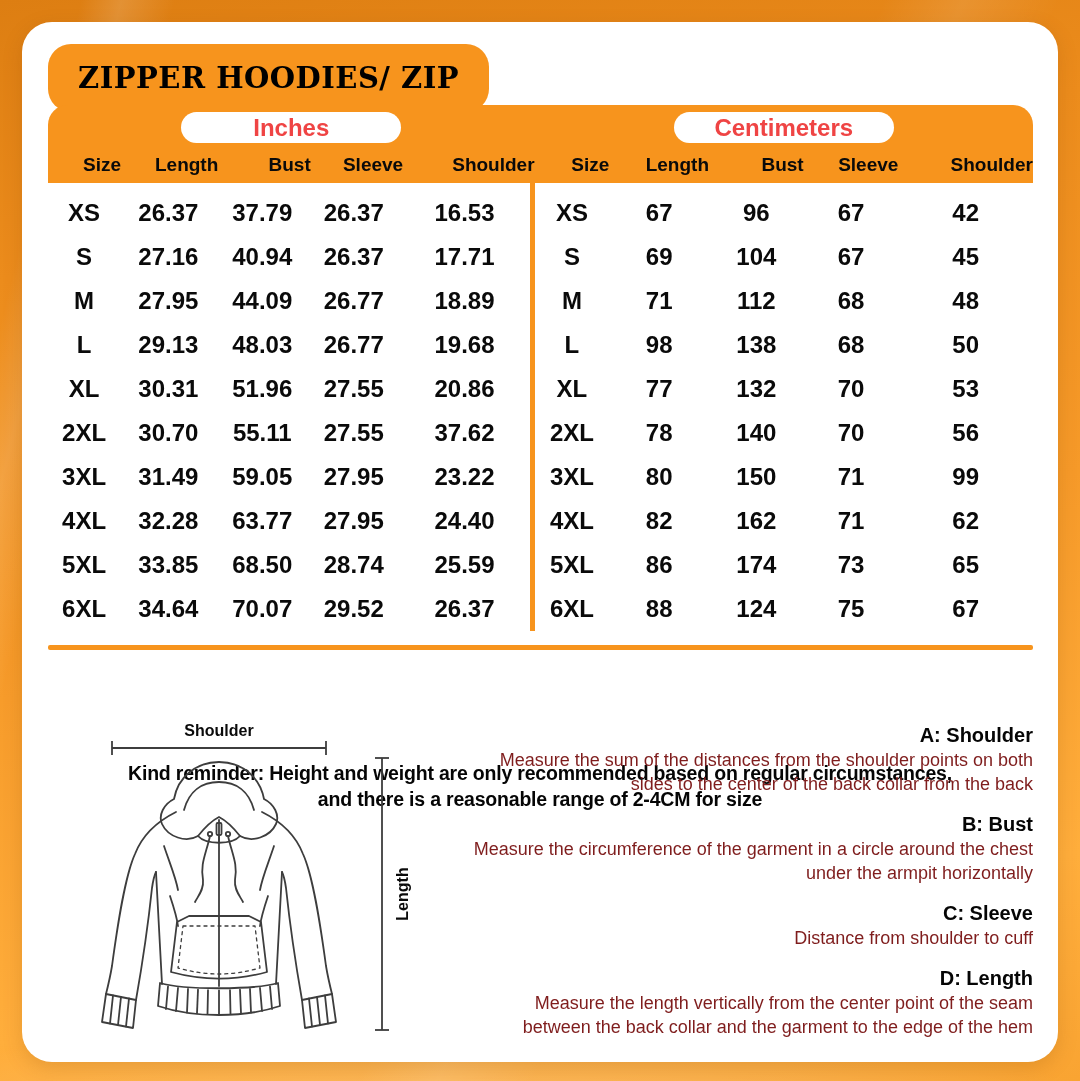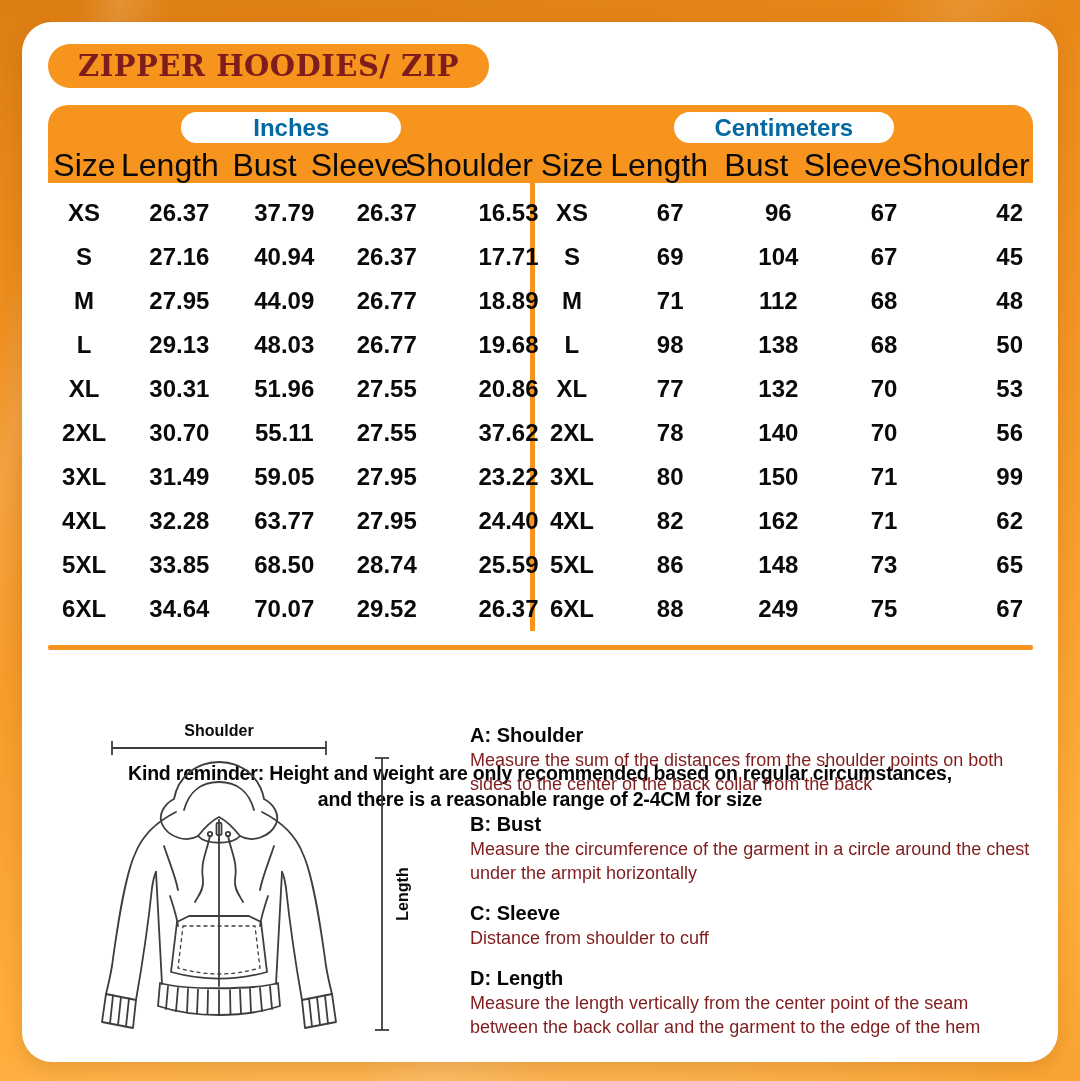--- a/index.html
+++ b/index.html
@@ -11,53 +11,53 @@
       linear-gradient(104deg, rgba(255,255,255,0) 6%, rgba(255,255,255,0.14) 9%, rgba(255,255,255,0) 13%),
       linear-gradient(116deg, rgba(255,255,255,0) 55%, rgba(255,255,255,0.10) 60%, rgba(255,255,255,0) 66%),
       linear-gradient(170deg, #dd7e12 0%, #ec8c1c 22%, #f69a29 52%, #ffae3c 82%, #f9a432 100%);
   }
   .card{
     position:absolute;left:22px;top:22px;width:1036px;height:1040px;
     background:#ffffff;border-radius:30px;box-shadow:0 6px 20px rgba(120,60,0,0.18);
   }
   .title-badge{
     position:absolute;left:26px;top:22px;height:44px;line-height:45px;
-    background:#F7941D;color:#7f1d1d;border-radius:23px;padding:0 30px;
+    background:#F7941D;color:#000000;border-radius:23px;padding:12px 30px;
     font-family:"DejaVu Serif",serif;font-weight:bold;font-size:29px;letter-spacing:0.5px;
   }
   
   .chart{position:absolute;left:26px;top:83px;width:985px;}
   .chart-header{
     background:#F7941D;border-radius:20px 20px 0 0;height:78px;display:flex;
   }
   .chart-header .half{position:relative;}
   .half.l{width:49.4%;}
   .half.r{width:50.6%;}
   .unit-pill{
     margin:7px auto 4px;background:#fff;border-radius:16px;height:31px;width:220px;
-    text-align:center;font-weight:bold;font-size:24px;line-height:31px;color:#0369a1;
+    text-align:center;font-weight:bold;font-size:24px;line-height:31px;color:#ef4444;
   }
   .cols{display:grid;height:36px;align-items:center;}
   .grid5{grid-template-columns:15% 20% 19% 19% 27%;}
-  .cols .col-h{text-align:center;font-weight:normal;font-size:32px;color:#0a0a0a;}
+  .cols .col-h{text-align:right;font-weight:bold;font-size:19px;color:#0a0a0a;}
   .chart-body{display:flex;background:#fff;}
   .chart-body .half{padding-top:8px;}
   .chart-body .half.l{border-right:5px solid #F7941D;width:calc(49.4% - 5px);}
-  .trow{display:grid;height:44px;align-items:center;gap:11px;}
+  .trow{display:grid;height:44px;align-items:center;}
   .tcell{text-align:center;font-weight:bold;font-size:24px;color:#0a0a0a;}
   .bottom-rule{margin-top:14px;height:5px;background:#F7941D;border-radius:2px;}
   
   .reminder{
     margin:0;position:absolute;left:0;top:738px;width:100%;
     text-align:center;font-weight:bold;font-size:19.5px;line-height:26px;letter-spacing:-0.2px;color:#050505;
   }
   
   .bottom{position:absolute;left:26px;top:700px;width:985px;display:flex;}
   .diagram-wrap{width:408px;padding-left:34px;box-sizing:border-box;}
-  .defs{flex:1;padding-left:14px;max-width:575px;}
+  .defs{flex:1;padding-left:14px;max-width:575px;text-align:right;}
   .def-block{margin-bottom:15px;}
   .def-heading{font-weight:bold;font-size:20px;line-height:26px;color:#050505;}
   .def-body{font-size:18px;line-height:24px;color:#7f1d1d;}
   svg text{font-family:"Liberation Sans",sans-serif;}
 </style>
 </head>
 <body>
 
 <div class="card">
 
@@ -212,28 +212,28 @@
           <div class="trow grid5">
             <div class="tcell">4XL</div>
             <div class="tcell">82</div>
             <div class="tcell">162</div>
             <div class="tcell">71</div>
             <div class="tcell">62</div>
           </div>
           <div class="trow grid5">
             <div class="tcell">5XL</div>
             <div class="tcell">86</div>
-            <div class="tcell">148</div>
+            <div class="tcell">174</div>
             <div class="tcell">73</div>
             <div class="tcell">65</div>
           </div>
           <div class="trow grid5">
             <div class="tcell">6XL</div>
             <div class="tcell">88</div>
-            <div class="tcell">249</div>
+            <div class="tcell">124</div>
             <div class="tcell">75</div>
             <div class="tcell">67</div>
           </div>
         </div>
     </div>
     <div class="bottom-rule"></div>
   </div>
 
   <p class="reminder">
     <span>Kind reminder: Height and weight are only recommended based on regular circumstances,</span><br>

